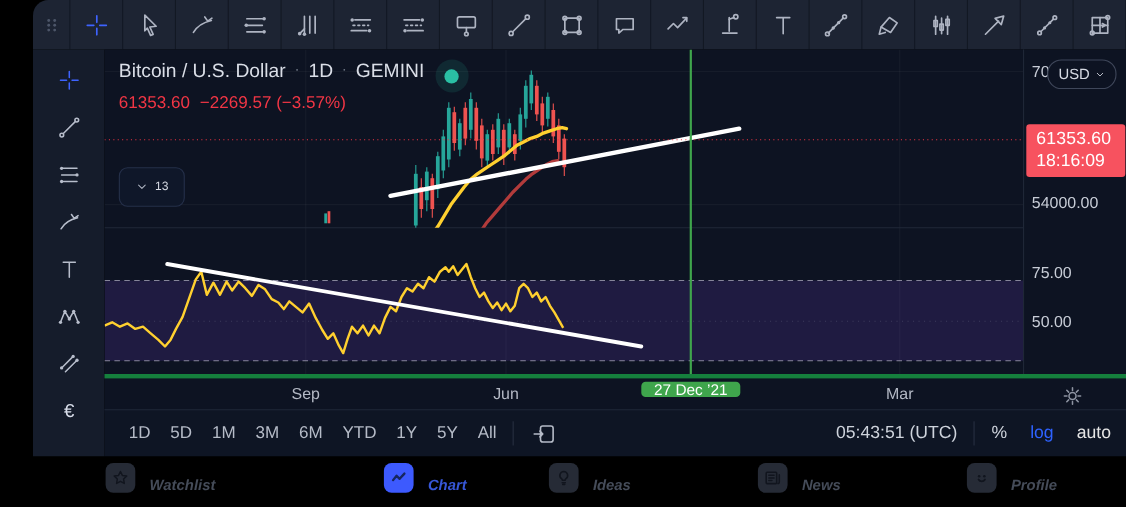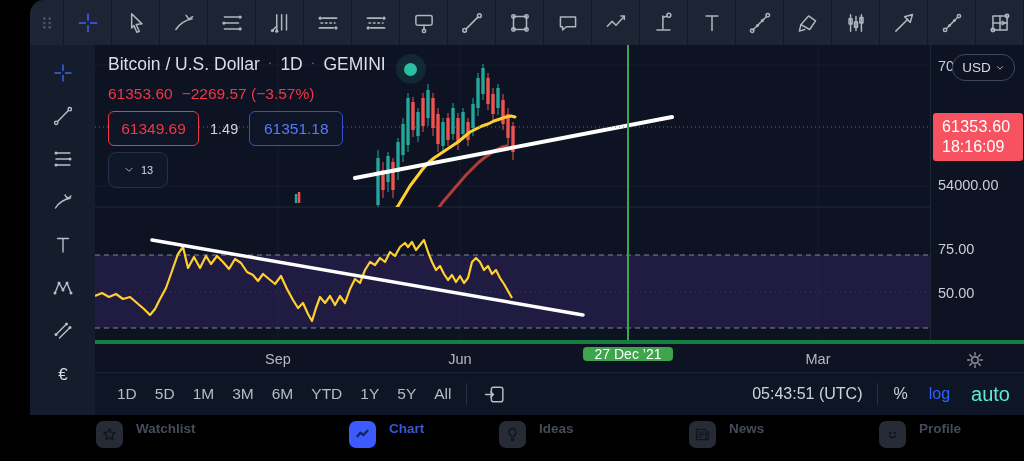--- a/index.html
+++ b/index.html
@@ -55,25 +55,25 @@
 
   
   .rangebar{position:absolute;left:95px;top:372px;width:929px;height:43px;background:#0e1524;border-top:1px solid #1f2737;display:flex;align-items:center;padding:0 14px 0 22px;box-sizing:border-box;color:#b5bbc7;font-size:15.5px;}
   .ranges{display:flex;gap:18px;align-items:center;}
   .rng{cursor:pointer;}
   .vdiv{width:1px;height:22px;background:#272f41;margin:0 15px;}
   .goto{color:#b5bbc7;cursor:pointer;display:flex;align-items:center;}
   .clock{margin-left:auto;color:#ced3dc;font-size:16px;cursor:pointer;}
   .pct{color:#ced3dc;font-size:16px;cursor:pointer;}
   .log{color:#2e62ff;font-size:16px;margin:0 21px;cursor:pointer;}
-  .auto{color:#5eead4;font-size:20px;cursor:pointer;}
+  .auto{color:#e5e5e5;font-size:16px;cursor:pointer;}
 
   
   .navbar{position:absolute;left:0;top:415px;width:1024px;height:46px;background:#000;}
-  .nav{position:absolute;top:6px;display:flex;align-items:flex-start;gap:13px;cursor:pointer;}
+  .nav{position:absolute;top:6px;display:flex;align-items:flex-end;gap:13px;cursor:pointer;font-style:italic;}
   .nav .ib{width:27px;height:27px;border-radius:7px;background:#262b36;color:#11151e;display:flex;align-items:center;justify-content:center;}
   .nav .lbl{font-size:13.5px;color:#454c59;font-weight:700;}
   .nav.active .ib{background:#3d5afe;color:#16265e;}
   .nav.active .lbl{color:#3757d8;}
   .n0{left:96px;} .n1{left:302px;padding-left:47px;} .n2{left:499px;} .n3{left:689px;} .n4{left:879px;}
 
   svg.ic{stroke:currentColor;fill:none;stroke-width:1.4;stroke-linecap:round;stroke-linejoin:round;}
   svg.ic .f{fill:currentColor;stroke:none;}
   svg.ic .tx{fill:currentColor;stroke:none;font-family:"Liberation Sans",sans-serif;}
 </style>
@@ -393,25 +393,20 @@
       <span class="halo">
           <span class="dot"></span>
         </span>
     </div>
 
     <div class="row2">
       <span>61353.60</span>
       <span>−2269.57 (−3.57%)</span>
     </div>
 
-    <div class="row3">
-      <div class="qbtn bid">61349.69</div>
-      <span class="spread">1.49</span>
-      <div class="qbtn ask">61351.18</div>
-    </div>
 
     <div class="objects">
       <svg class="ic" viewBox="0 0 18 18" width="12" height="12">
           <path d="M4.5 6.5 9 11l4.5-4.5"></path>
         </svg>
       <span>13</span>
     </div>
   </div>
 
   <div class="paxis">

